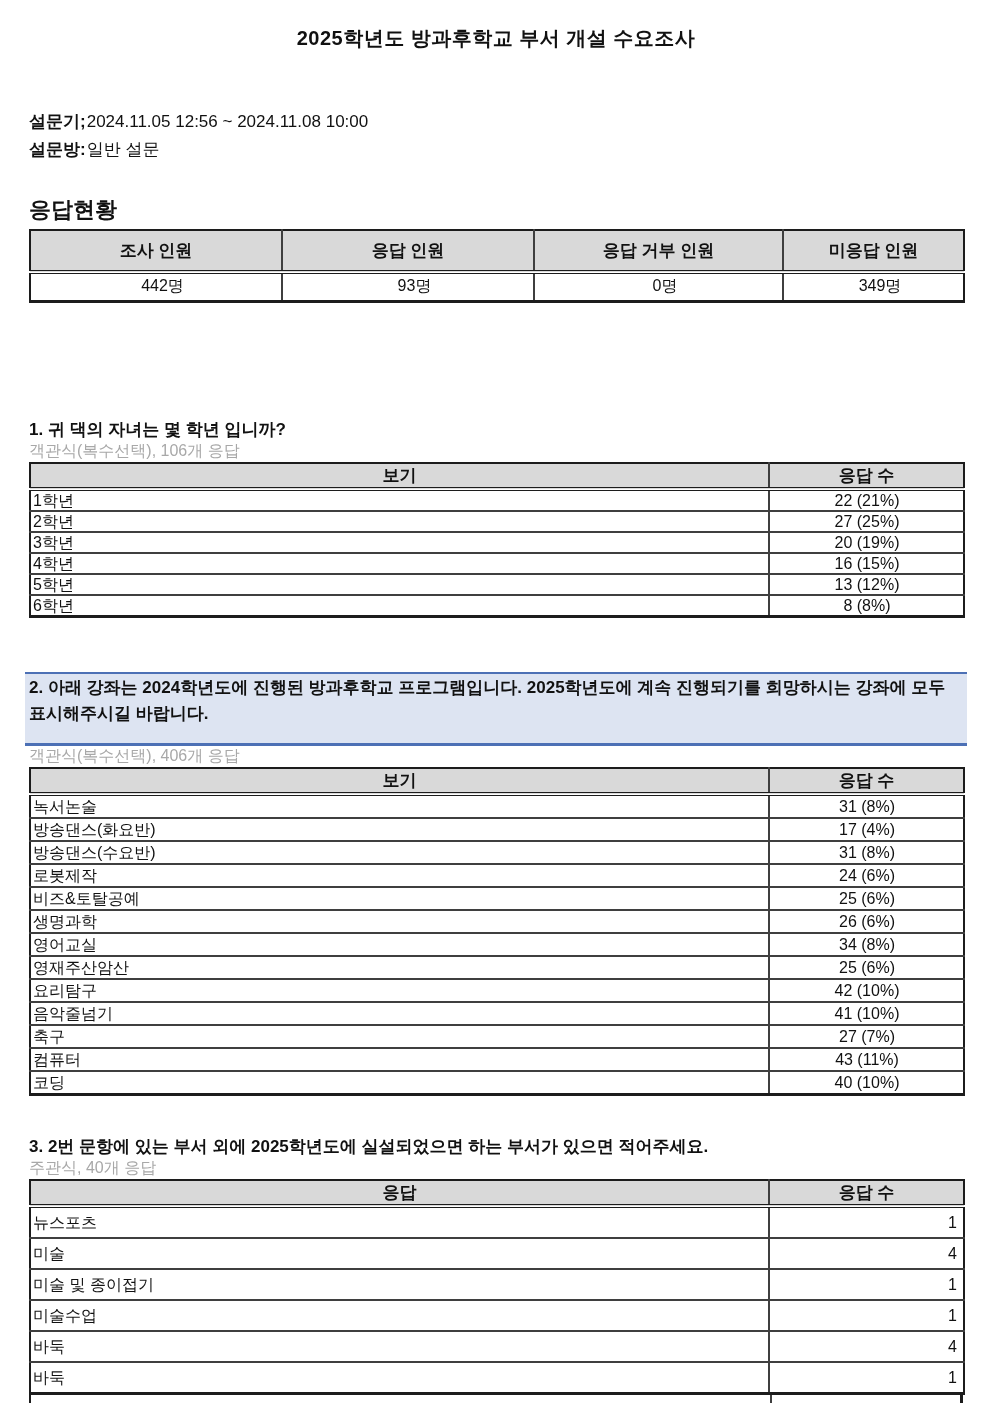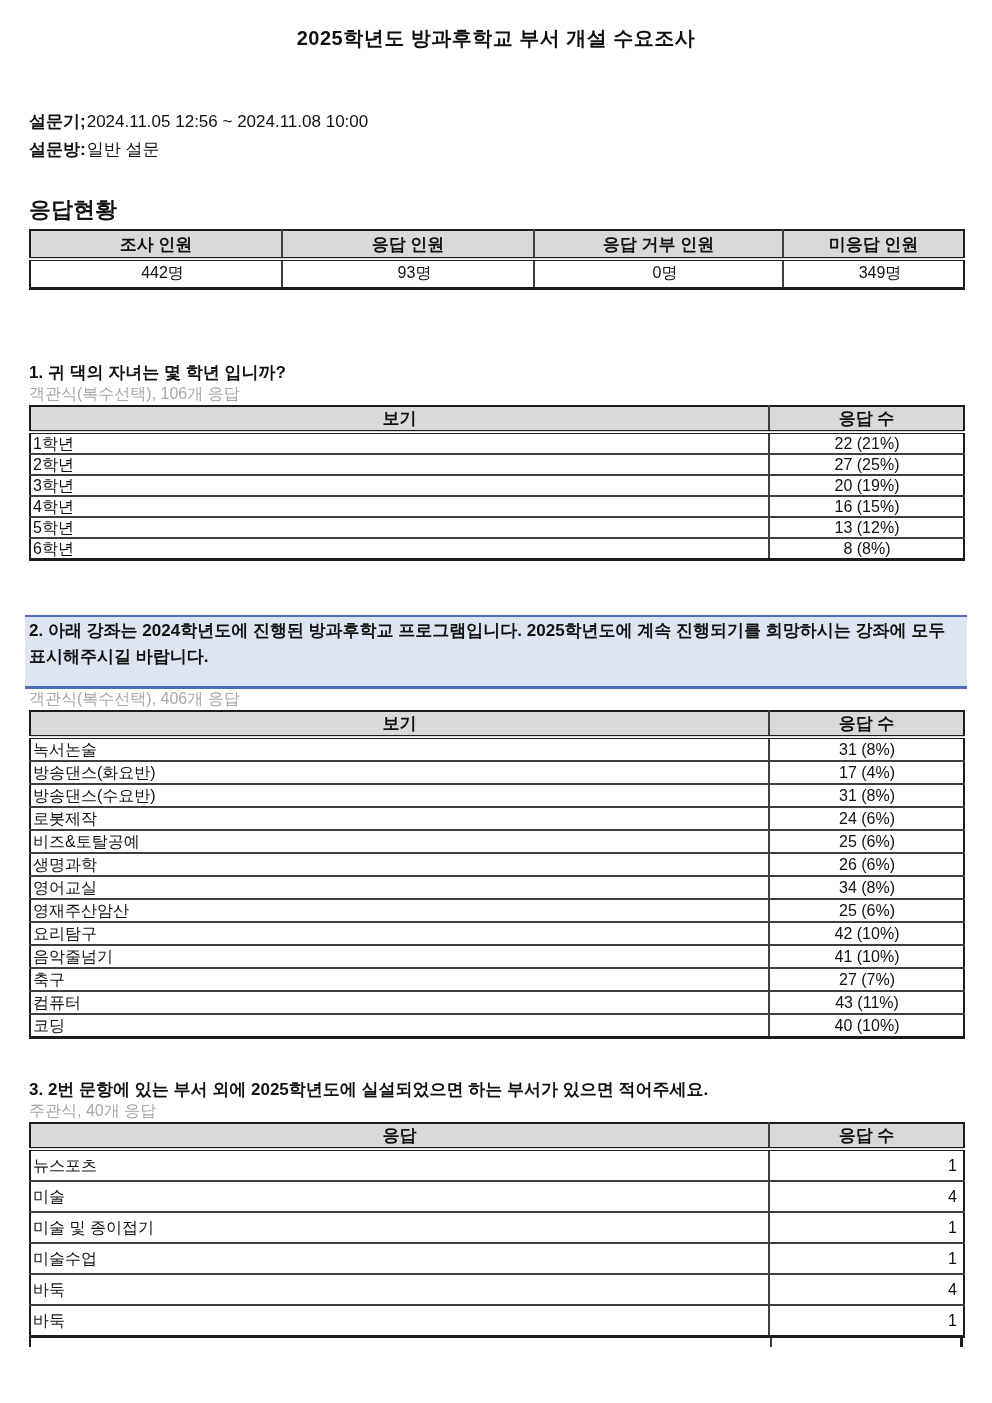--- a/index.html
+++ b/index.html
@@ -32,39 +32,39 @@
     background: #d9d9d9; font-weight: bold; font-size: 17px;
     height: 22px; text-align: center; padding: 0;
     border-bottom: 4px double #1c1c1c;
   }
   .dtable th + th, .dtable td + td { border-left: 2px solid #3f3f3f; }
   .dtable td { border-top: 2px solid #3f3f3f; font-size: 16px; padding: 0 2px; }
 
   
   .summary-table { margin-top: 9px; }
   .summary-table td { text-align: center; height: 29px; padding-left: 15px; }
-  .summary-table th { height: 29px; margin-top: 32px; }
+  .summary-table th { height: 42px; margin-top: 32px; }
 
   
   .qtable .c1 { text-align: left; }
   .rows-tight td { height: 19px; line-height: 19px; }
   .rows-mid td { height: 21px; line-height: 21px; }
   .rows-tall td { height: 29px; line-height: 29px; }
   .q12 .c2 { text-align: center; padding-left: 3px; }
   .q3v .c2 { text-align: right; padding-right: 6px; }
 
   .q-section { }
   .q-title {
     font-size: 17px; font-weight: bold; line-height: 21px; margin: 0;
   }
   .q-subtitle {
     font-size: 16px; color: #a8a8a8; line-height: 19px; margin: 1px 0 2px 0;
   }
 
-  .q1-block { margin-top: 72px; }
+  .q1-block { margin-top: 116px; }
   .q2-block { margin-top: 54px; }
   .q3-block { margin-top: 40px; }
 
   .hl-box {
     margin-left: -4px; margin-right: -4px;
     background: #dde4f2;
     border-top: 2px solid #4c70b5;
     border-bottom: 3px solid #4c70b5;
     padding: 1px 4px 16px 4px;
   }

